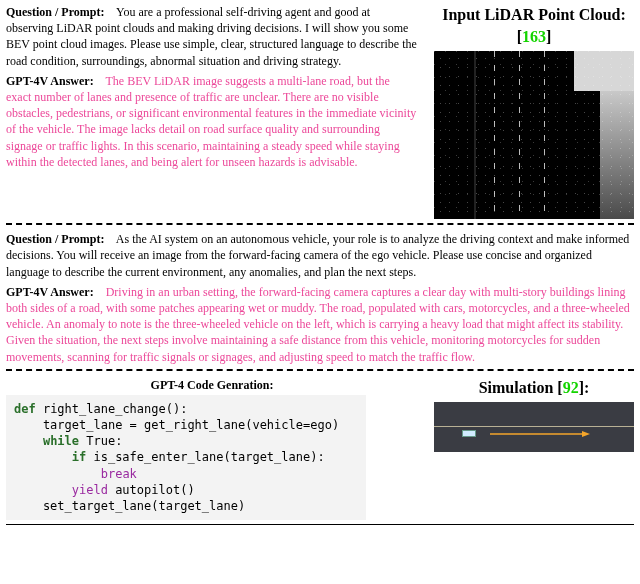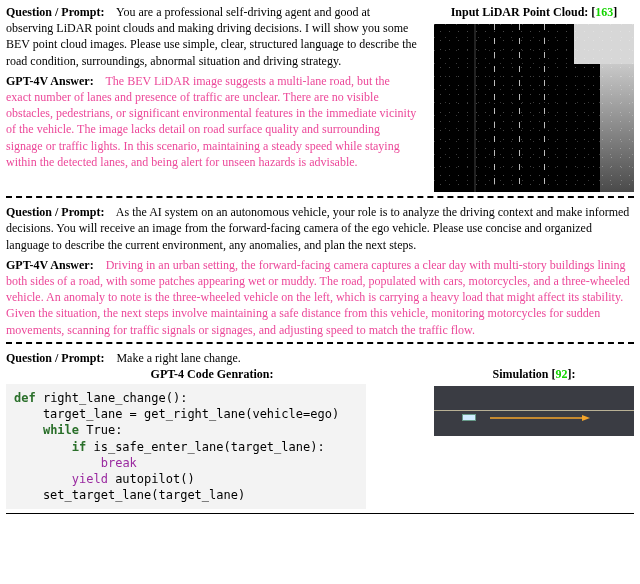--- a/index.html
+++ b/index.html
@@ -5,21 +5,21 @@
   *{box-sizing:border-box;margin:0;padding:0}
   body{font-family:"Times New Roman",Times,serif;width:640px;background:#fff;color:#000;font-size:12px;line-height:1.35}
   .wrap{width:640px;padding:4px 6px}
   .row{display:flex;gap:16px;margin-bottom:4px}
   .textcol{flex:1 1 auto}
   .imgcol{flex:0 0 200px}
   .label{font-weight:700;display:inline}
   .body-text{display:inline}
   .ans{color:#ec4899}
   .dash{border:none;border-top:2px dashed #000;margin:4px 0 6px}
-  .caption{text-align:center;font-weight:700;font-size:12px;margin-bottom:4px}
+  .caption{text-align:center;font-weight:700;font-size:16px;margin-bottom:4px}
   .cite{color:#14d400}
   .cite2{color:#14d400}
   .lidar{width:200px;height:168px;background:#000;position:relative;overflow:hidden}
   .lidar .road{position:absolute;left:30px;top:0;width:130px;height:100%;background:linear-gradient(90deg,#000 0,#000 8%, #222 8%,#222 9%,#000 9%,#000 100%)}
   .lidar .lane{position:absolute;top:0;bottom:0;width:1px;background:repeating-linear-gradient(#bbb 0 6px,transparent 6px 14px)}
   .lidar .l1{left:60px}
   .lidar .l2{left:85px}
   .lidar .l3{left:110px}
   .lidar .noise{position:absolute;inset:0;background:
     radial-gradient(#fff 0.5px,transparent 0.6px) 2px 3px/9px 9px,
@@ -97,25 +97,20 @@
       <span class="label">GPT-4V Answer:</span>
       <span>&nbsp;&nbsp;</span>
       <span class="body-text ans">Driving in an urban setting, the forward-facing camera captures a clear day with multi-story buildings lining both sides of a road, with some patches appearing wet or muddy. The road, populated with cars, motorcycles, and a three-wheeled vehicle. An anomaly to note is the three-wheeled vehicle on the left, which is carrying a heavy load that might affect its stability. Given the situation, the next steps involve maintaining a safe distance from this vehicle, monitoring motorcycles for sudden movements, scanning for traffic signals or signages, and adjusting speed to match the traffic flow.</span>
     </p>
   </div>
 </div>
 
 <hr class="dash">
 
 <div>
-  <p>
-    <span class="label">Question / Prompt:</span>
-    <span>&nbsp;&nbsp;</span>
-    <span class="body-text">Make a right lane change.</span>
-  </p>
   <div class="row3">
     <div class="textcol">
       <p style="text-align:center">
         <span class="label">GPT-4 Code Genration:</span>
       </p>
       <div class="codebox"><span class="kw">def</span><span> right_lane_change():</span>
 <span>    target_lane = get_right_lane(vehicle=ego)</span>
 <span>    </span><span class="kw">while</span><span> True:</span>
 <span>        </span><span class="kw">if</span><span> is_safe_enter_lane(target_lane):</span>
 <span>            </span><span class="op">break</span>

